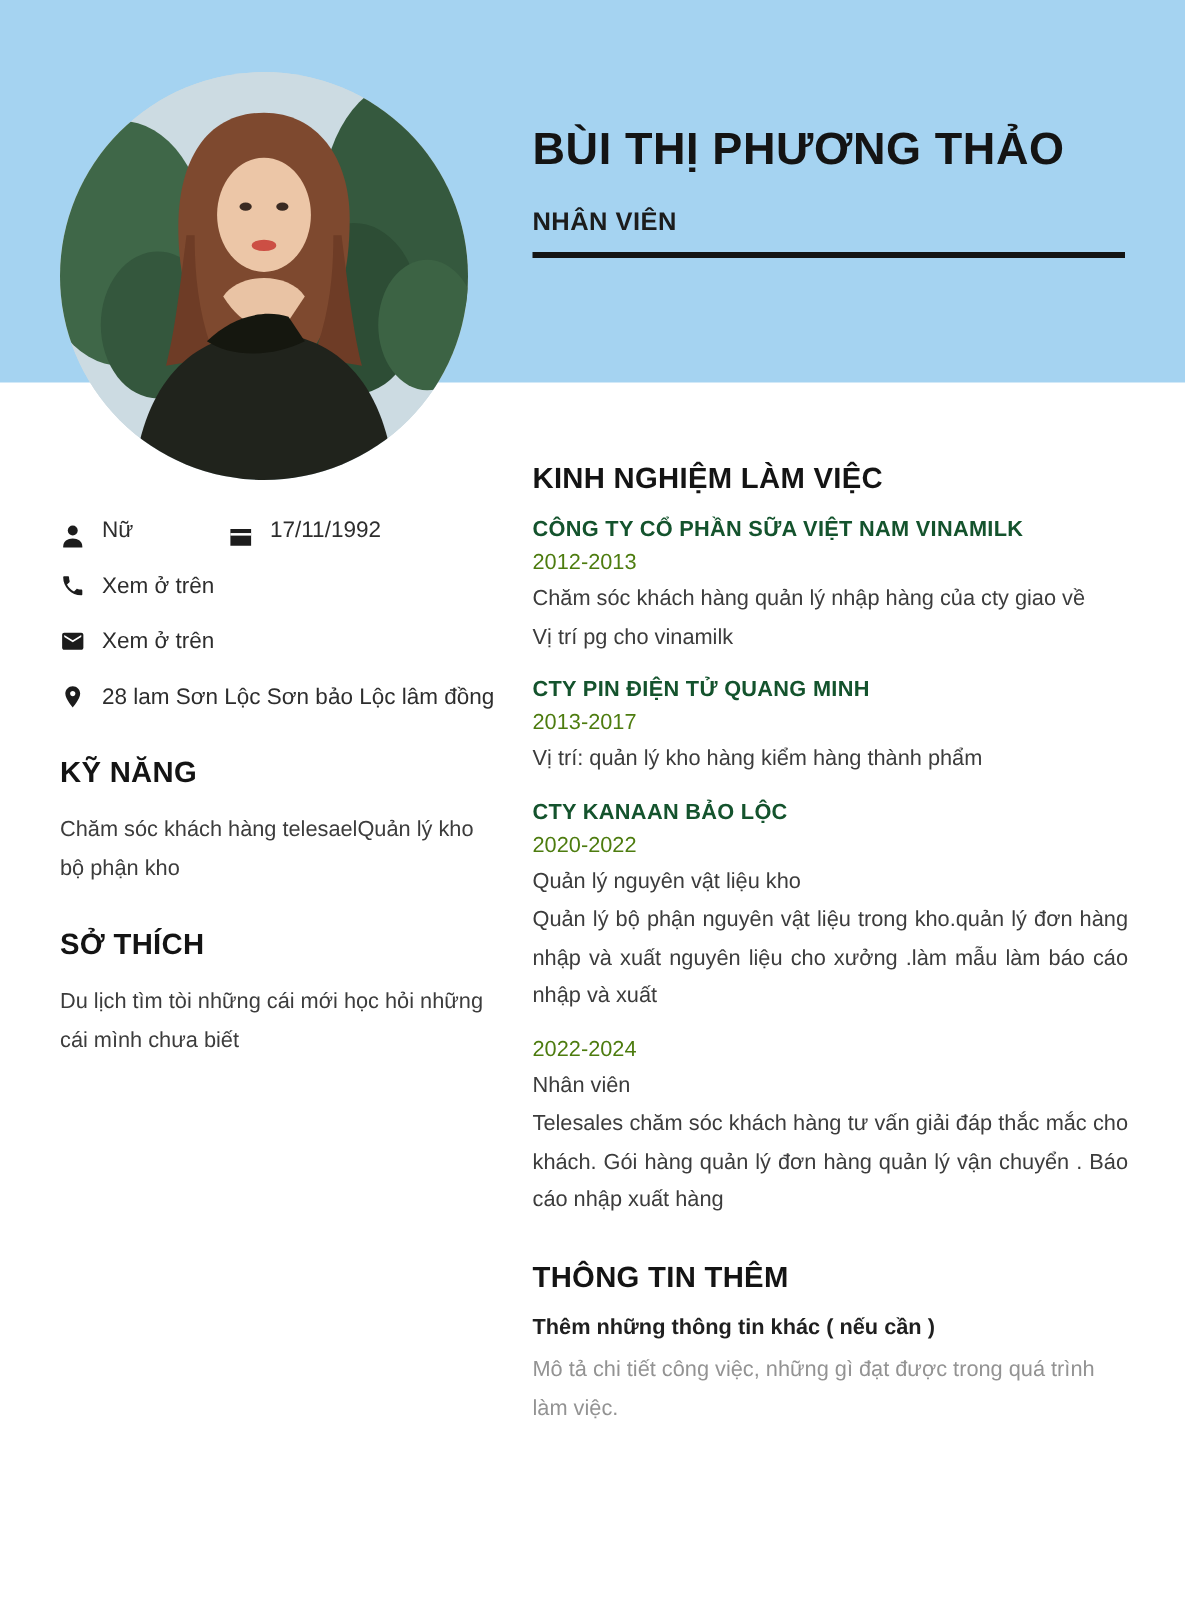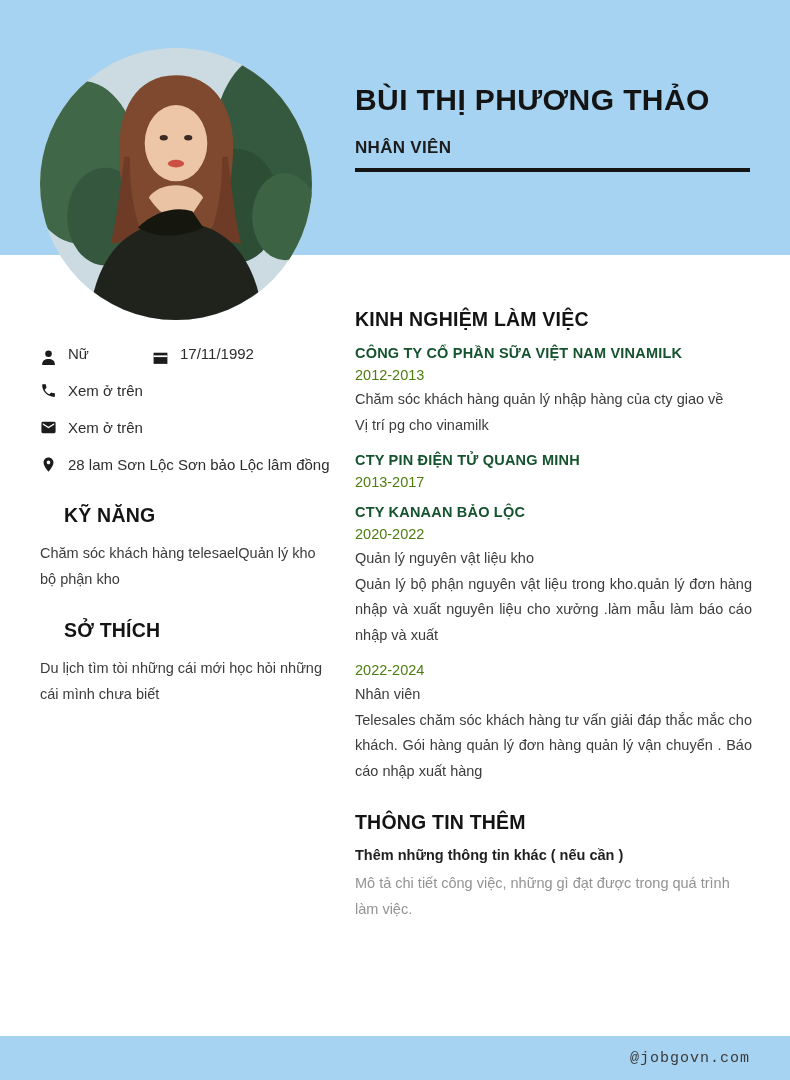--- a/index.html
+++ b/index.html
@@ -33,21 +33,21 @@
   .job-title{font-size:17px;font-weight:bold;color:#1c1c1c;margin:20px 0 0;letter-spacing:.3px;}
   .divider{position:absolute;left:355px;top:168px;width:395px;height:4px;background:#141414;}
   .left-col{position:absolute;left:40px;top:342px;width:292px;}
   .right-col{position:absolute;left:355px;top:308px;width:397px;}
   .info-row{display:flex;align-items:flex-start;margin-bottom:13px;font-size:15px;color:#2d2d2d;line-height:24px;}
   .info-cell{display:flex;align-items:flex-end;}
   .info-cell.first{width:112px;}
   .icon{width:17px;height:17px;flex:0 0 17px;margin-right:11px;margin-top:3px;}
   .icon svg{display:block;width:17px;height:17px;fill:#1c1c1c;}
   h2.section{font-size:19.5px;font-weight:bold;color:var(--heading);margin:0;letter-spacing:.2px;}
-  .left-col h2.section{margin-top:27px;margin-bottom:13px;margin-left:24px;}
+  .left-col h2.section{margin-top:27px;margin-bottom:13px;}
   p.body{font-size:14.5px;line-height:26px;color:var(--body);margin:0;}
   .right-col h2.section{margin-bottom:14px;}
   .entry{margin-bottom:14px;}
   .entry h3{font-size:14.5px;font-weight:bold;color:#14532d;margin:0 0 6px;letter-spacing:.2px;}
   .entry .period{font-size:14.5px;color:#4d7c0f;margin:0 0 4px;}
   .entry p{font-size:14.5px;line-height:25.5px;color:var(--body);margin:0;}
   .entry p.justify{text-align:justify;}
   .additional h2.section{margin-top:27px;margin-bottom:13px;}
   .additional .sub{font-size:14.5px;font-weight:bold;color:#1f1f1f;margin:0 0 7px;}
   .additional .placeholder{font-size:14.5px;line-height:26px;color:var(--muted);margin:0;}
@@ -149,20 +149,21 @@
     <div id="experience-entries">
         <div class="entry">
           <h3>CÔNG TY CỔ PHẦN SỮA VIỆT NAM VINAMILK</h3>
           <div class="period">2012-2013</div>
           <p>Chăm sóc khách hàng quản lý nhập hàng của cty giao về</p>
           <p>Vị trí pg cho vinamilk</p>
         </div>
         <div class="entry">
           <h3>CTY PIN ĐIỆN TỬ QUANG MINH</h3>
           <div class="period">2013-2017</div>
+          <p>Vị trí: quản lý kho hàng kiểm hàng thành phẩm</p>
         </div>
         <div class="entry">
           <h3>CTY KANAAN BẢO LỘC</h3>
           <div class="period">2020-2022</div>
           <p>Quản lý nguyên vật liệu kho</p>
           <p class="justify">Quản lý bộ phận nguyên vật liệu trong kho.quản lý đơn hàng nhập và xuất nguyên liệu cho xưởng .làm mẫu làm báo cáo nhập và xuất</p>
         </div>
         <div class="entry">
           <div class="period">2022-2024</div>
           <p>Nhân viên</p>
@@ -170,17 +171,14 @@
         </div>
       </div>
 
     <div class="additional">
       <h2 class="section">THÔNG TIN THÊM</h2>
       <p class="sub">Thêm những thông tin khác ( nếu cần )</p>
       <p class="placeholder"> Mô tả chi tiết công việc, những gì đạt được trong quá trình làm việc.</p>
     </div>
   </div>
 
-  <div class="band-bottom">
-    <span class="footer-brand">@jobgovn.com</span>
-  </div>
 
 </div>
 
 </body></html>

